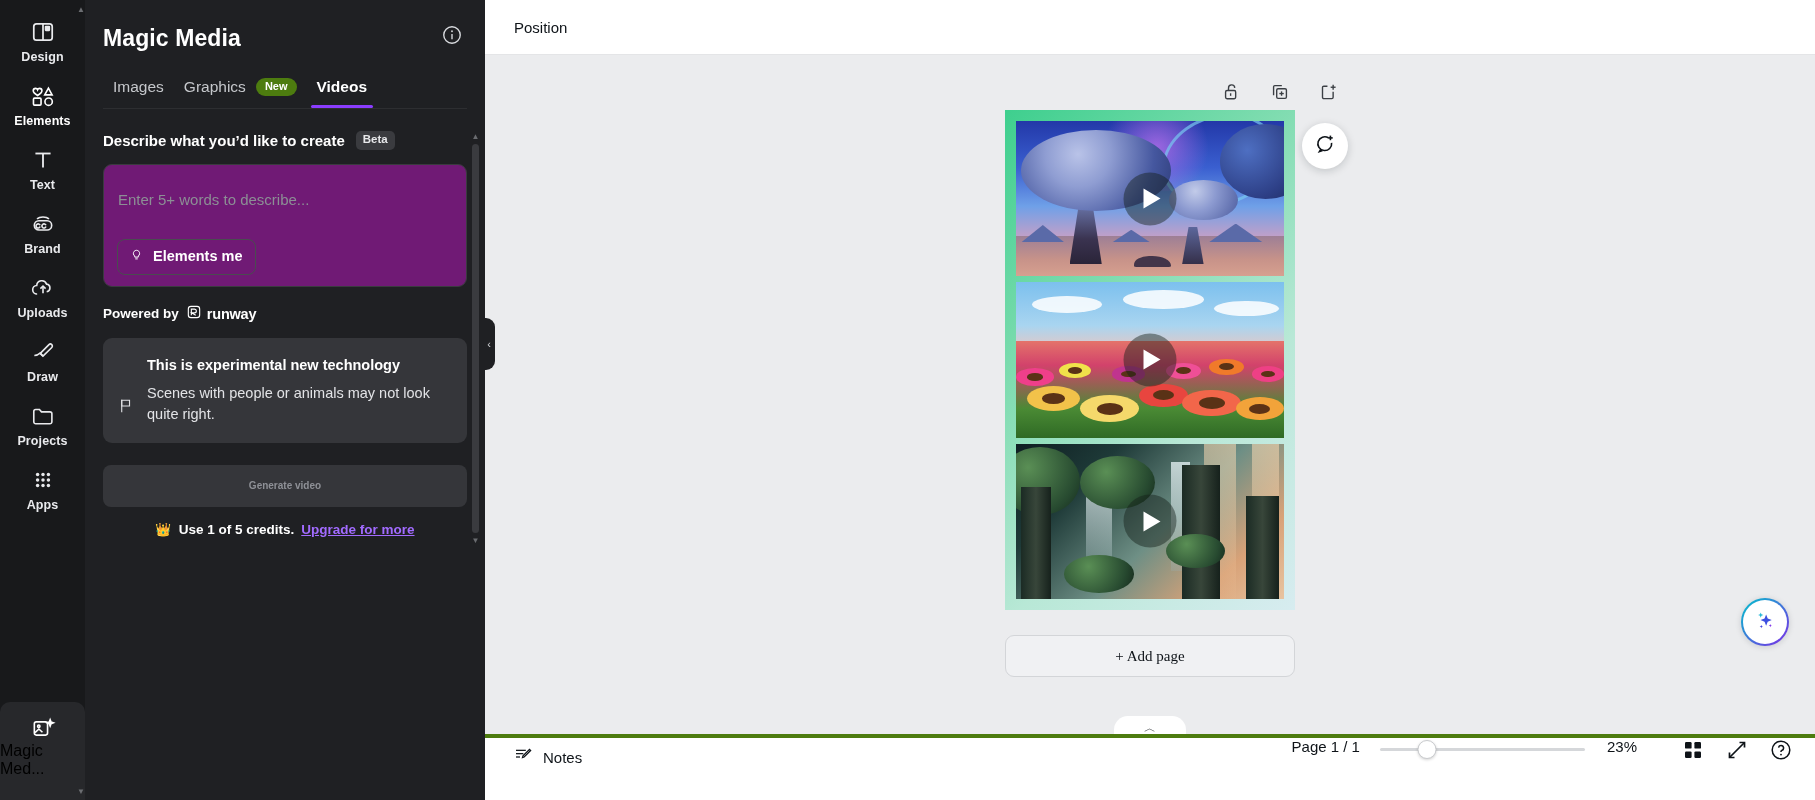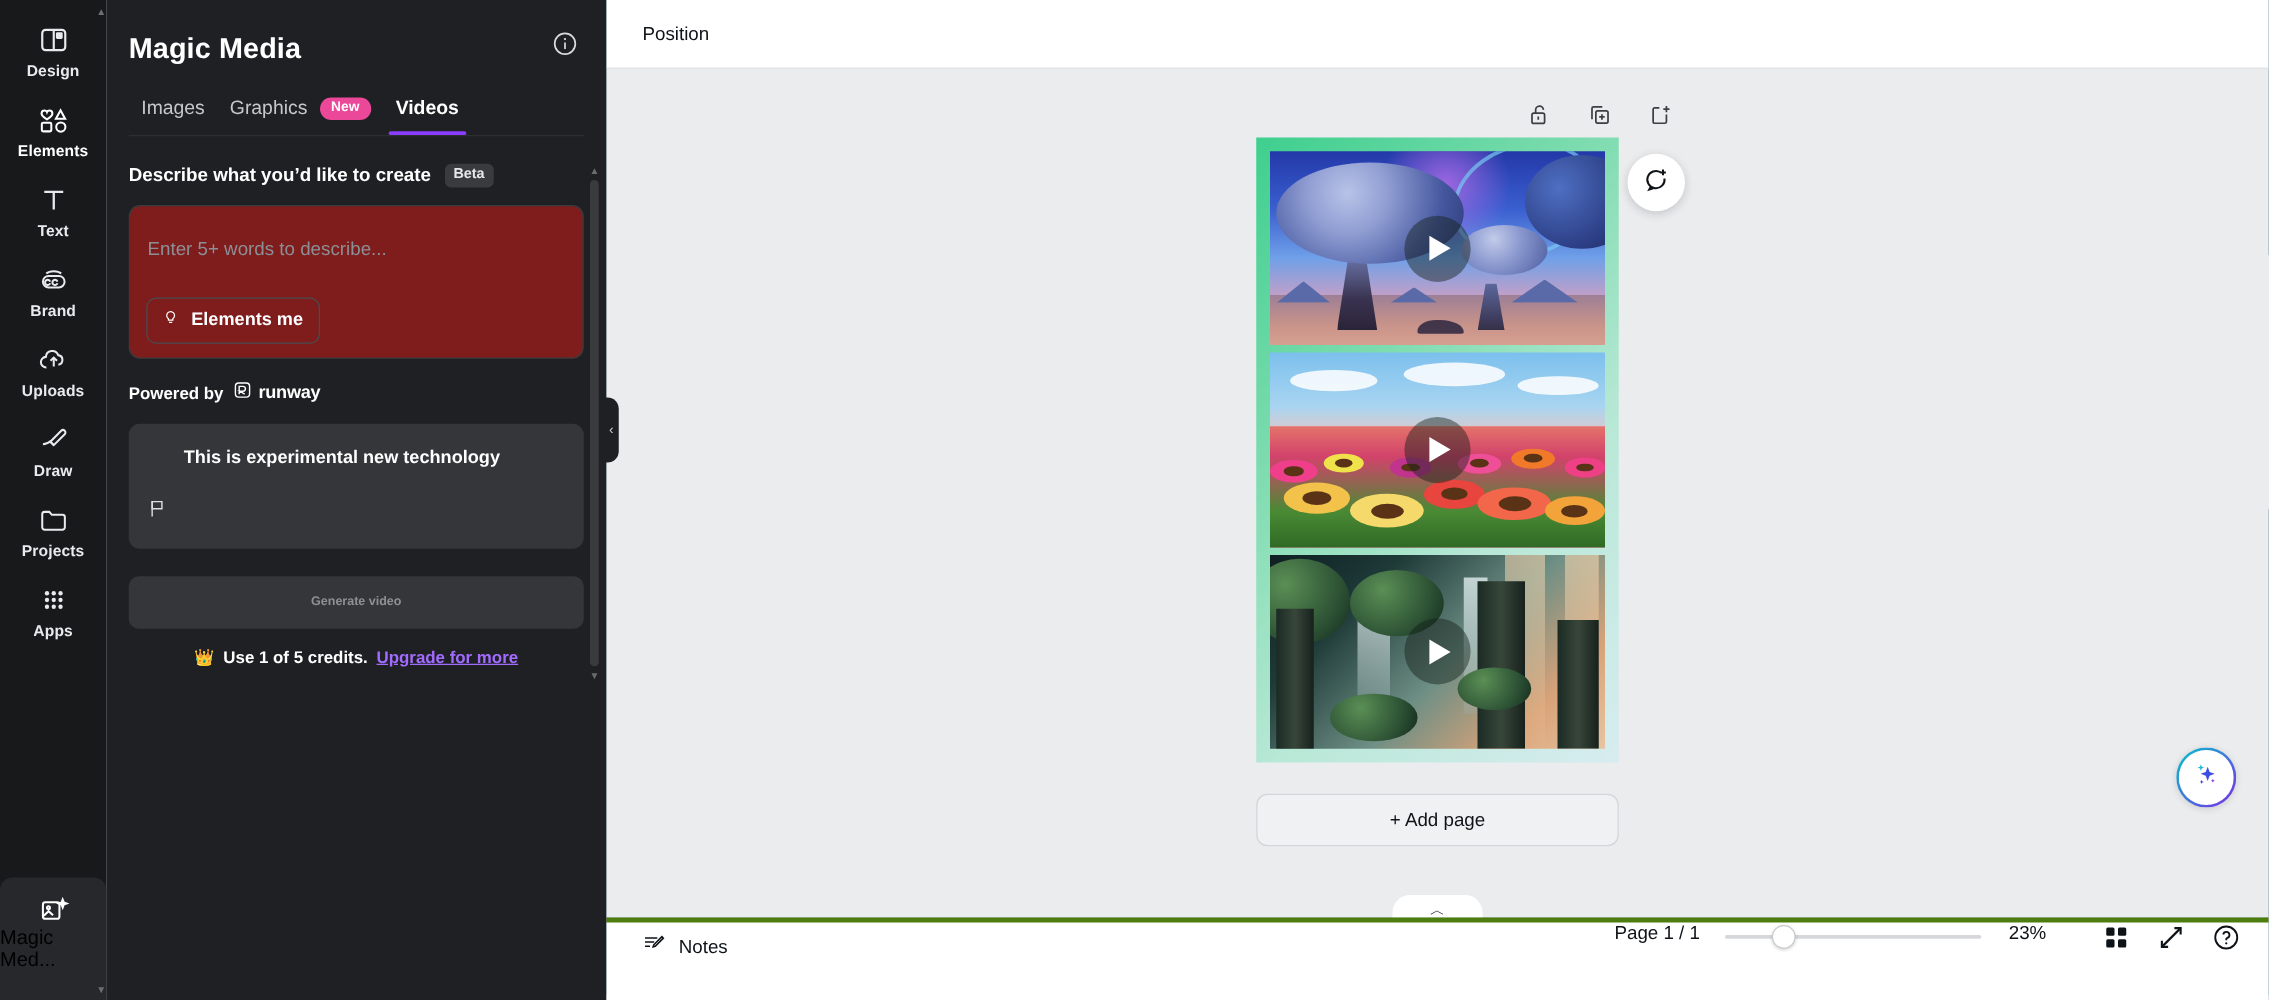--- a/index.html
+++ b/index.html
@@ -55,34 +55,34 @@
   .tab {
     position: relative; padding: 8px 10px 12px; font-size: 15.5px; color: #c5c7cb;
     font-weight: 400; cursor: pointer; display: flex; align-items: center; gap: 10px;
   }
   .tab.active { color: #fff; font-weight: 700; }
   .tab.active:after {
     content: ""; position: absolute; left: 4px; right: 4px; bottom: 0; height: 3px;
     background: #8b3dff; border-radius: 2px;
   }
   .tab-badge {
-    background: #ec4899; color: #fff; font-size: 11px; font-weight: 700;
+    background: #4d7c0f; color: #fff; font-size: 11px; font-weight: 700;
     border-radius: 10px; padding: 3px 9px 4px; line-height: 1;
   }
   .tabs-rule { height: 1px; background: #2d2e31; margin: 0 18px; }
 
   .sect-label { display: flex; align-items: center; gap: 11px; padding: 22px 18px 0 18px; }
   .sect-label .t { font-size: 15px; font-weight: 700; color: #fff; }
   .beta-badge {
     background: #3a3b3f; color: #e7e8ea; font-size: 11.5px; font-weight: 700;
     border-radius: 5px; padding: 3px 7px 4px; line-height: 1;
   }
 
   .prompt-box {
-    margin: 14px 18px 0; background: #7f1d1d; border: 1px solid #3a3b3f;
+    margin: 14px 18px 0; background: #701a75; border: 1px solid #3a3b3f;
     border-radius: 9px; height: 123px; padding: 26px 14px 12px; position: relative;
   }
   .prompt-ph { font-size: 15px; color: #8c8f95; }
   .inspire {
     position: absolute; left: 13px; bottom: 11px; display: flex; align-items: center; gap: 9px;
     border: 1px solid #4a4c50; border-radius: 8px; padding: 7px 13px 8px 11px; cursor: pointer;
     background: transparent;
   }
   .inspire .t { font-size: 14.5px; font-weight: 700; color: #fff; }
   .inspire svg { width: 15px; height: 15px; }
@@ -204,21 +204,21 @@
   .t3 .shaft { position: absolute; top: 0; bottom: 0; background: linear-gradient(180deg, rgba(255,220,180,.55), rgba(255,200,150,.05)); }
   .t3 .trunk { position: absolute; bottom: 0; background: linear-gradient(90deg, #1b2b24 0%, #38463a 50%, #16211c 100%); }
   .t3 .canopy { position: absolute; border-radius: 50%; background: radial-gradient(circle at 35% 30%, #5a8f55 0%, #274a30 70%, #14261b 100%); }
   .t3 .tower { position: absolute; bottom: 18%; background: linear-gradient(180deg, rgba(226,238,240,.8), rgba(150,175,180,.25)); }
 
   .add-page {
     position: absolute; left: 50%; transform: translateX(-50%); top: 580px; margin-left: 0;
     width: 290px; height: 42px; border: 1px solid #d3d5d8; border-radius: 9px; background: #f0f1f3;
     display: flex; align-items: center; justify-content: center; cursor: pointer;
   }
-  .add-page .t { font-size: 15px; color: #0e1318; }
+  .add-page .t { font-size: 15px; color: #0e1318; font-family: Liberation Serif, serif; }
 
   .comment-fab {
     position: absolute; width: 46px; height: 46px; border-radius: 50%; background: #fff;
     box-shadow: 0 2px 8px rgba(10,20,30,.18); display: flex; align-items: center; justify-content: center; cursor: pointer;
   }
   .comment-fab svg { width: 24px; height: 24px; }
 
   .sheet-handle {
     position: absolute; left: 50%; transform: translateX(-50%); bottom: -8px; width: 72px; height: 26px;
     background: #fff; border-radius: 14px 14px 0 0; display: flex; align-items: flex-start; justify-content: center;
@@ -431,20 +431,21 @@
 
     <div class="note-card">
       <span class="flag">
         <svg viewBox="0 0 24 24" fill="none" stroke="#dfe0e3" stroke-width="1.5">
             <line x1="6.3" y1="3.8" x2="6.3" y2="20.2"></line>
             <path d="M6.3 4.4h10.4v7.6H6.3z"></path>
           </svg>
       </span>
       <div>
         <div class="nt">This is experimental new technology</div>
+        <div class="nb">Scenes with people or animals may not look quite right.</div>
       </div>
     </div>
 
     <div class="gen-btn">
       <span class="t">Generate video</span>
     </div>
 
     <div class="credits">
       <span class="crown">👑</span>
       <span class="t">Use 1 of 5 credits.</span>

